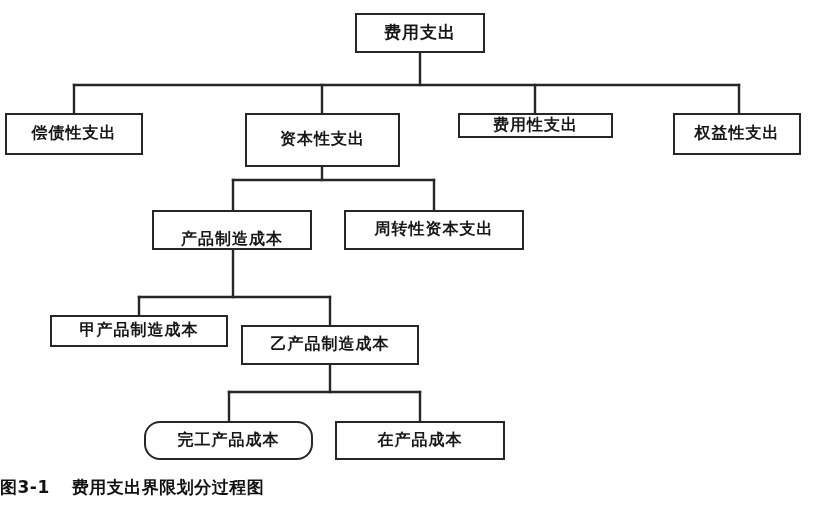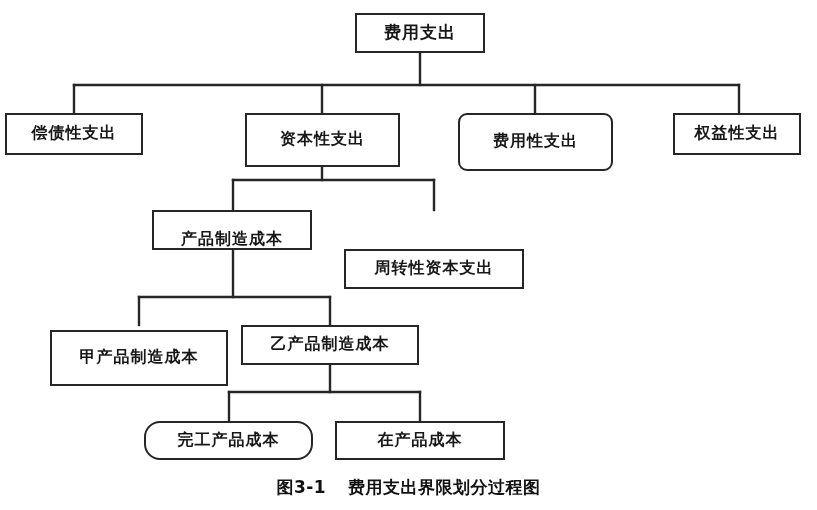--- a/index.html
+++ b/index.html
@@ -42,38 +42,37 @@
   }
   .node-label {
     display: block;
     transform: translateY(-1px);
   }
   
   #node-feiyongzhichu      { left: 355px; top: 13px;  width: 130px; height: 40px; font-size: 17px; }
   
   #node-changzhaixing      { left: 5px;   top: 113px; width: 138px; height: 42px; font-size: 16px; }
   #node-zibenxing          { left: 245px; top: 113px; width: 155px; height: 54px; font-size: 16px; }
-  #node-feiyongxing        { left: 458px; top: 113px; width: 155px; height: 58px; font-size: 16px; border-radius: 9px; }
+  #node-feiyongxing        { left: 458px; top: 113px; width: 155px; height: 25px; font-size: 16px; }
   #node-quanyixing         { left: 673px; top: 113px; width: 128px; height: 42px; font-size: 16px; }
   
   #node-chanpinzhizao      { left: 152px; top: 210px; width: 160px; height: 40px; font-size: 16px; align-items: flex-end; }
-  #node-zhouzhuanxing      { left: 344px; top: 210px; width: 180px; height: 40px; font-size: 16px; margin-top: 39px; }
+  #node-zhouzhuanxing      { left: 344px; top: 210px; width: 180px; height: 40px; font-size: 16px; }
   
-  #node-jiachanpin         { left: 50px;  top: 330px; width: 178px; height: 56px; font-size: 16px; }
+  #node-jiachanpin         { left: 50px;  top: 315px; width: 178px; height: 32px; font-size: 16px; }
   #node-yichanpin          { left: 241px; top: 325px; width: 178px; height: 40px; font-size: 16px; text-align: center; }
   
   #node-wangongchanpin     { left: 144px; top: 421px; width: 169px; height: 39px; font-size: 16px; border-radius: 16px; }
   #node-zaichanpin         { left: 335px; top: 421px; width: 170px; height: 39px; font-size: 16px; text-align: right; }
 
   #figure-caption {
     position: absolute;
     left: 0;
     top: 476px;
     width: 817px;
-    text-align: center;
     font-size: 17px;
     font-weight: 700;
     color: #111111;
     letter-spacing: 0.5px;
   }
   #figure-caption .caption-number { margin-right: 22px; }
 </style>
 </head>
 <body>
 

